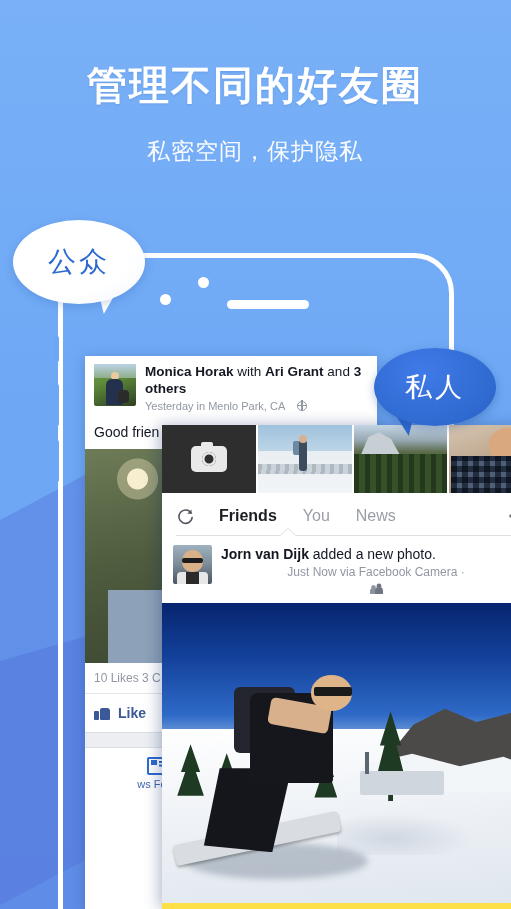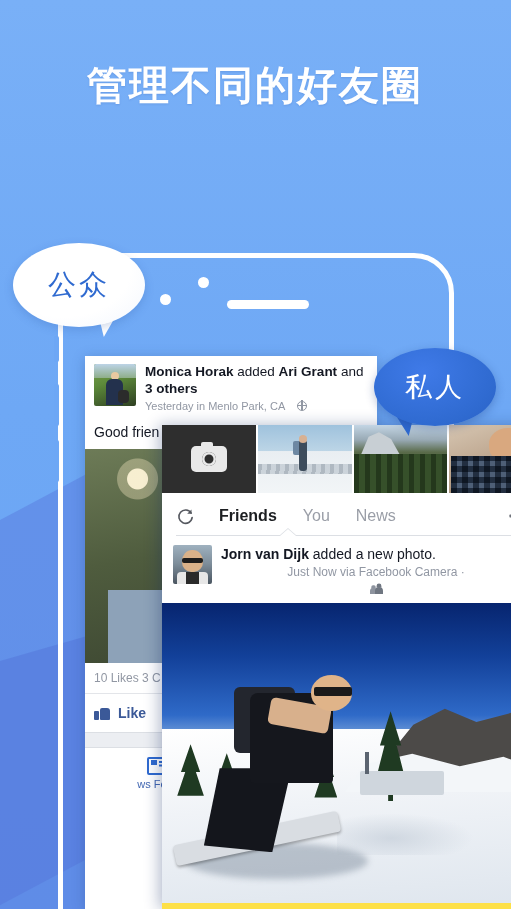--- a/index.html
+++ b/index.html
@@ -204,21 +204,21 @@
   #sp-arm{position:absolute;left:28%;top:33%;width:16%;height:9%;background:#d8b08c;border-radius:5px;transform:rotate(10deg);}
   #sp-pack{position:absolute;left:19%;top:28%;width:16%;height:22%;background:#23262e;border-radius:6px;}
   #sp-head{position:absolute;left:39%;top:24%;width:11%;height:12%;border-radius:50%;background:#e0b489;}
   #sp-glasses{position:absolute;left:40%;top:28%;width:10%;height:3%;background:#1a1a1a;border-radius:2px;}
   #sp-shadow{position:absolute;left:6%;top:80%;width:48%;height:12%;background:rgba(90,105,125,.35);border-radius:50%;filter:blur(3px);}
   #sp-snowspray{position:absolute;left:46%;top:70%;width:36%;height:14%;
     background:radial-gradient(ellipse at 40% 60%,rgba(190,200,212,.6),transparent 70%);}
 
   
   #bubble-public {
-    position:absolute; left:13px; top:243px; width:132px; height:84px; z-index:8;
+    position:absolute; left:13px; top:220px; width:132px; height:84px; z-index:8;
   }
   #bubble-public .bub {
     position:absolute; inset:0; border-radius:50%;
     background:radial-gradient(ellipse at 38% 32%,#ffffff 0%,#ffffff 58%,#f2f6fd 100%);
     box-shadow:0 3px 10px rgba(40,80,160,.22);
   }
   #bubble-public .tail {
     position:absolute; left:83px; top:62px; width:26px; height:32px; background:#ffffff;
     clip-path:polygon(0 0,100% 0,30% 100%); border-radius:0 0 0 8px;
   }
@@ -246,20 +246,21 @@
 </head>
 <body>
 
 <div id="bg">
   <div id="bg-diag1"></div>
   <div id="bg-diag2"></div>
 </div>
 
 <div id="headings">
   <div id="title">管理不同的好友圈</div>
+  <div id="subtitle">私密空间，保护隐私</div>
 </div>
 
 <div id="phone">
   <div class="vol-notch" id="vn1"></div>
   <div class="vol-notch" id="vn2"></div>
   <div class="vol-notch" id="vn3"></div>
   <div id="cam-dot"></div>
   <div id="speaker"></div>
   <div id="speaker-slot"></div>
 </div>
@@ -267,21 +268,21 @@
 <div id="card-back">
 
   <div id="post-head">
     <div id="avatar-monica">
       <div class="sky"></div>
         <div class="head"></div>
         <div class="body"></div>
         <div class="dog"></div>
     </div>
     <div id="post-meta">
-      <div id="post-title"><b>Monica Horak</b> <span>added</span> <b>Ari Grant</b> <span>and</span> <b>3 others</b></div>
+      <div id="post-title"><b>Monica Horak</b> <span>with</span> <b>Ari Grant</b> <span>and</span> <b>3 others</b></div>
       <div id="post-sub">
         <span>Yesterday in Menlo Park, CA</span>
         <span class="globe-ico"></span>
       </div>
     </div>
   </div>
 
   <div id="post-body">Good frien</div>
 
   <div id="photo-big">

